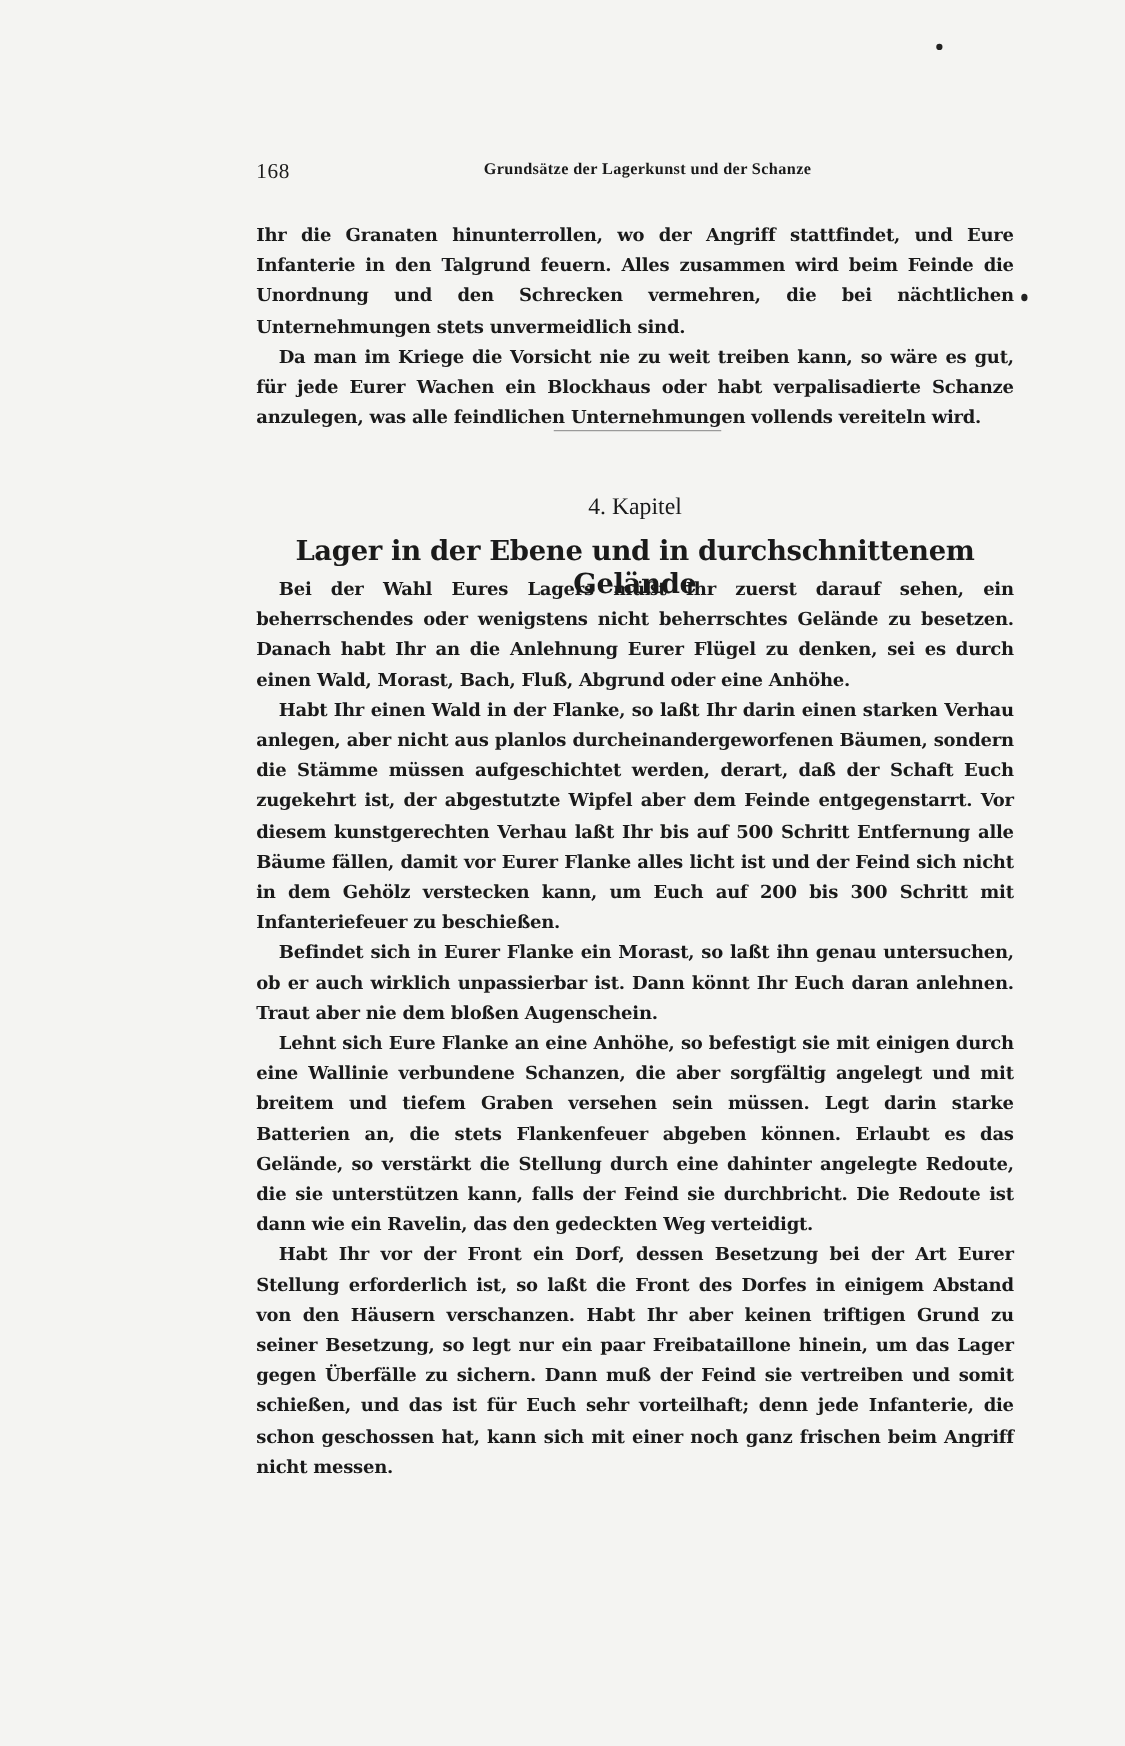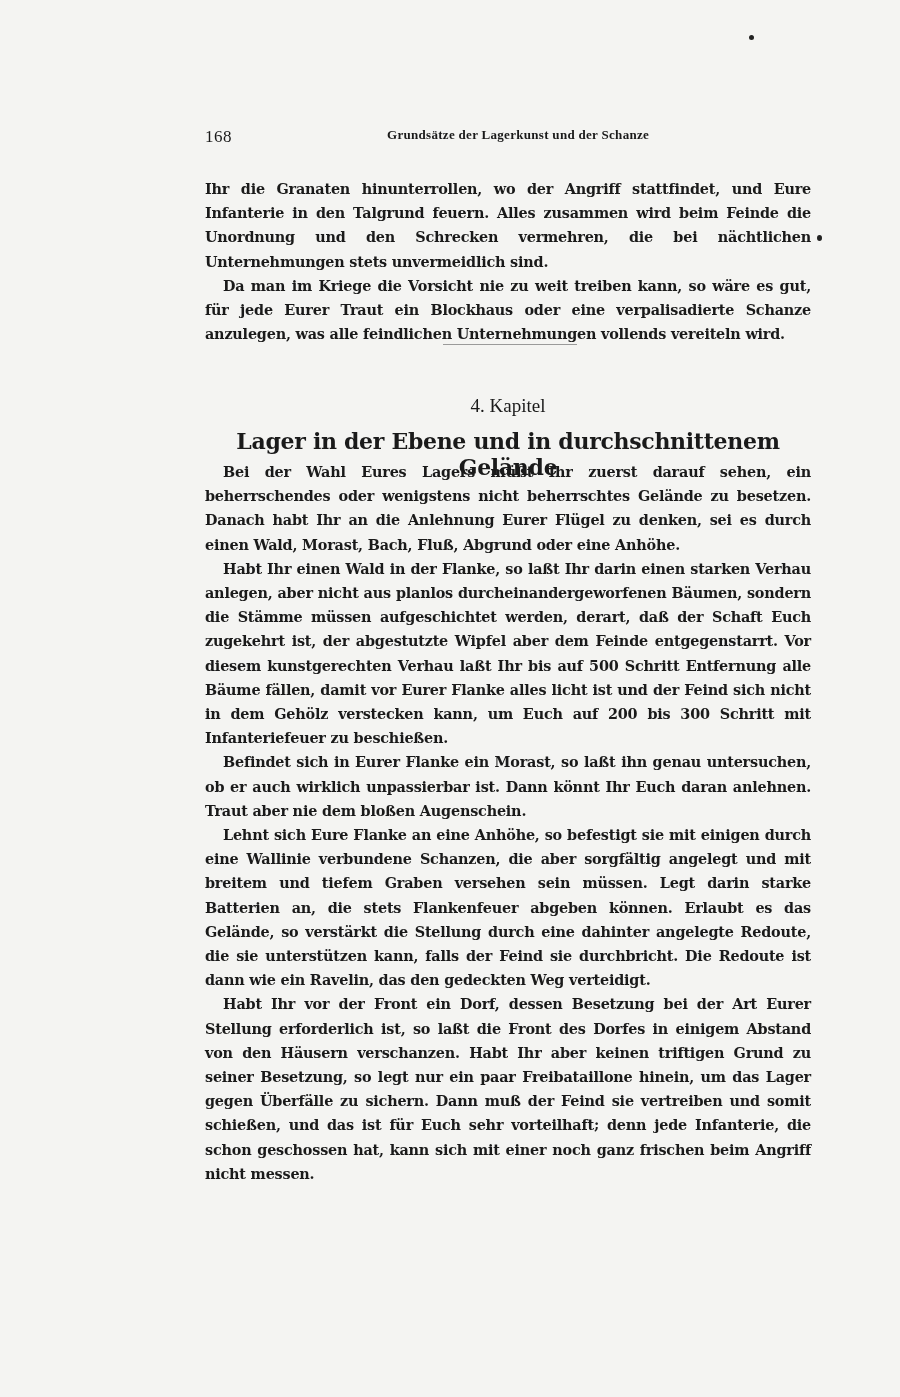--- a/index.html
+++ b/index.html
@@ -111,21 +111,21 @@
 
 <div class="page">
 
   <div class="running-head">
     <span class="page-number">168</span>
     <span class="running-title">Grundsätze der Lagerkunst und der Schanze</span>
   </div>
 
   <div class="text-block block-1">
     <p>Ihr die Granaten hinunterrollen, wo der Angriff stattfindet, und Eure Infanterie in den Talgrund feuern. Alles zusammen wird beim Feinde die Unordnung und den Schrecken vermehren, die bei nächtlichen Unternehmungen stets unvermeidlich sind.</p>
-    <p class="indent">Da man im Kriege die Vorsicht nie zu weit treiben kann, so wäre es gut, für jede Eurer Traut ein Blockhaus oder eine verpalisadierte Schanze anzulegen, was alle feindlichen Unternehmungen vollends vereiteln wird.</p>
+    <p class="indent">Da man im Kriege die Vorsicht nie zu weit treiben kann, so wäre es gut, für jede Eurer Wachen ein Blockhaus oder habt verpalisadierte Schanze anzulegen, was alle feindlichen Unternehmungen vollends vereiteln wird.</p>
   </div>
 
   <div class="divider"></div>
 
   <div class="chapter-label">4. Kapitel</div>
   <div class="chapter-title">Lager in der Ebene und in durchschnittenem Gelände</div>
 
   <div class="text-block block-2">
     <p class="indent">Bei der Wahl Eures Lagers müßt Ihr zuerst darauf sehen, ein beherrschendes oder wenigstens nicht beherrschtes Gelände zu besetzen. Danach habt Ihr an die Anlehnung Eurer Flügel zu denken, sei es durch einen Wald, Morast, Bach, Fluß, Abgrund oder eine Anhöhe.</p>
     <p class="indent">Habt Ihr einen Wald in der Flanke, so laßt Ihr darin einen starken Verhau anlegen, aber nicht aus planlos durcheinandergeworfenen Bäumen, sondern die Stämme müssen aufgeschichtet werden, derart, daß der Schaft Euch zugekehrt ist, der abgestutzte Wipfel aber dem Feinde entgegenstarrt. Vor diesem kunstgerechten Verhau laßt Ihr bis auf 500 Schritt Entfernung alle Bäume fällen, damit vor Eurer Flanke alles licht ist und der Feind sich nicht in dem Gehölz verstecken kann, um Euch auf 200 bis 300 Schritt mit Infanteriefeuer zu beschießen.</p>

